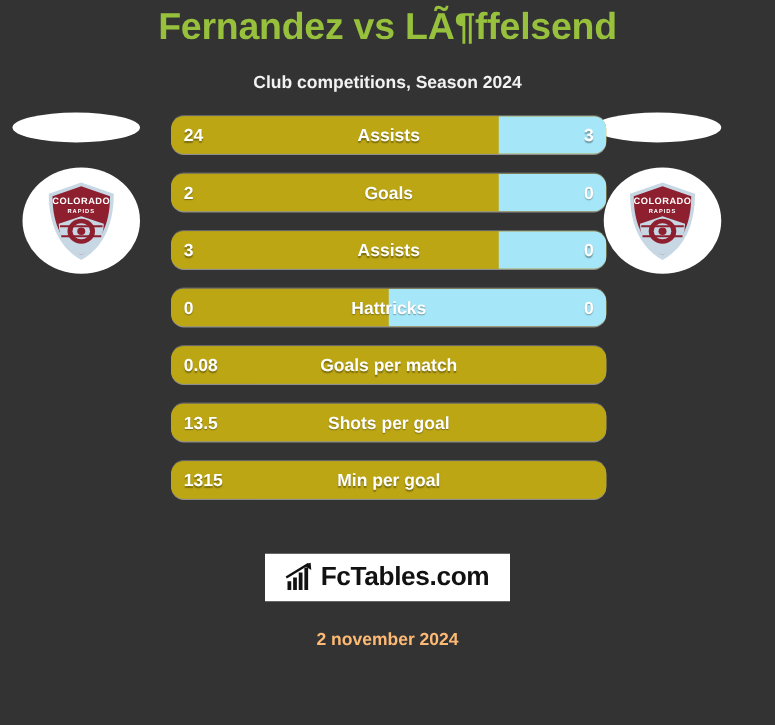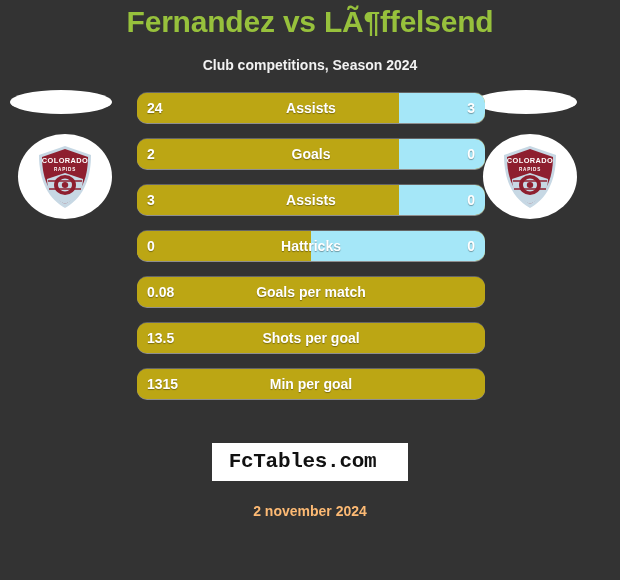--- a/index.html
+++ b/index.html
@@ -141,24 +141,23 @@
   #footer {
     position: absolute;
     left: 0;
     top: 443px;
     width: 620px;
     text-align: center;
   }
   #fctables-logo {
     display: inline-block;
     background: #ffffff;
-    padding: 7px 33px 7px 14px;
+    padding: 7px 16px 7px 14px;
     width: 196px;
     box-sizing: border-box;
-    font-family: Liberation Mono, monospace;
   }
   #logo-row {
     display: flex;
     align-items: center;
     justify-content: center;
     gap: 4px;
   }
   #fctables-wordmark {
     color: #111111;
     font-size: 21px;

